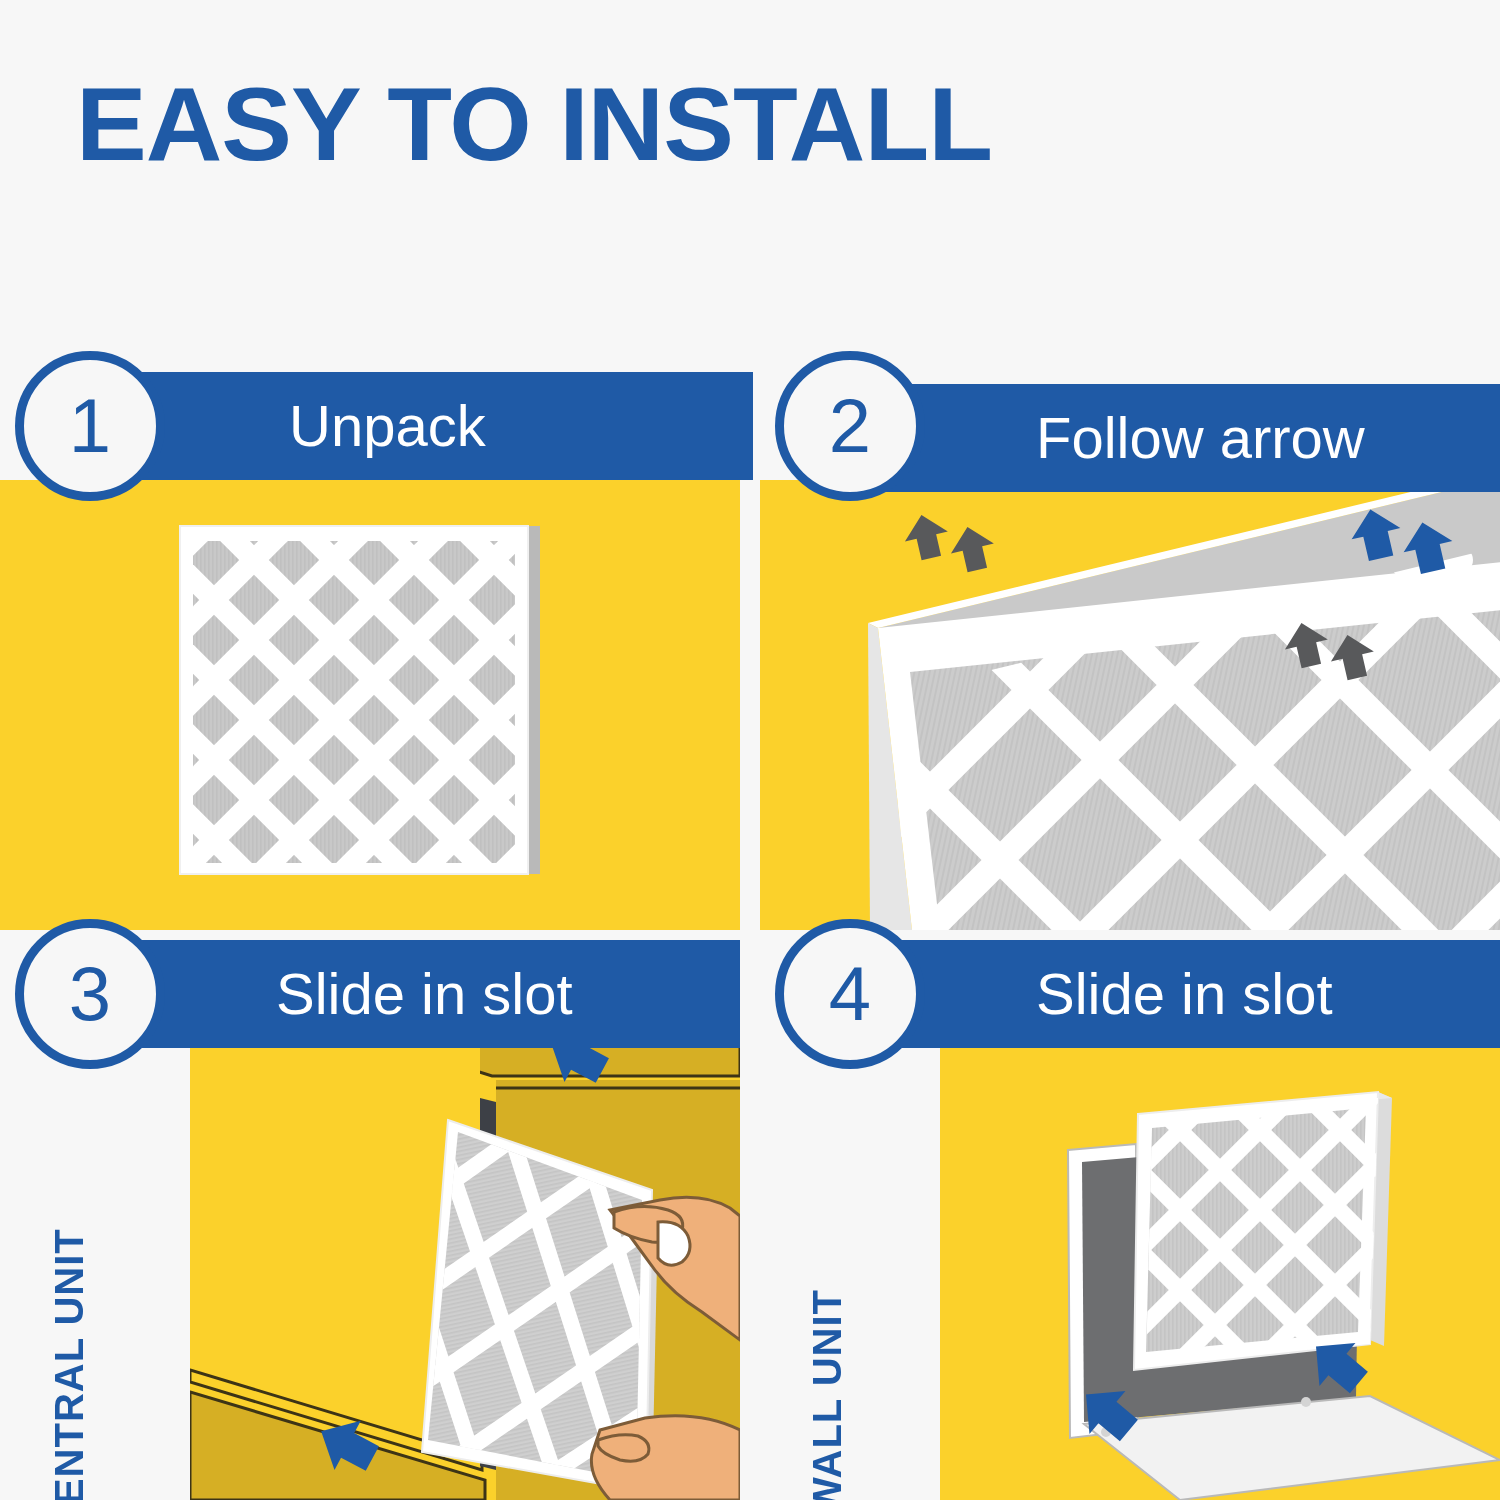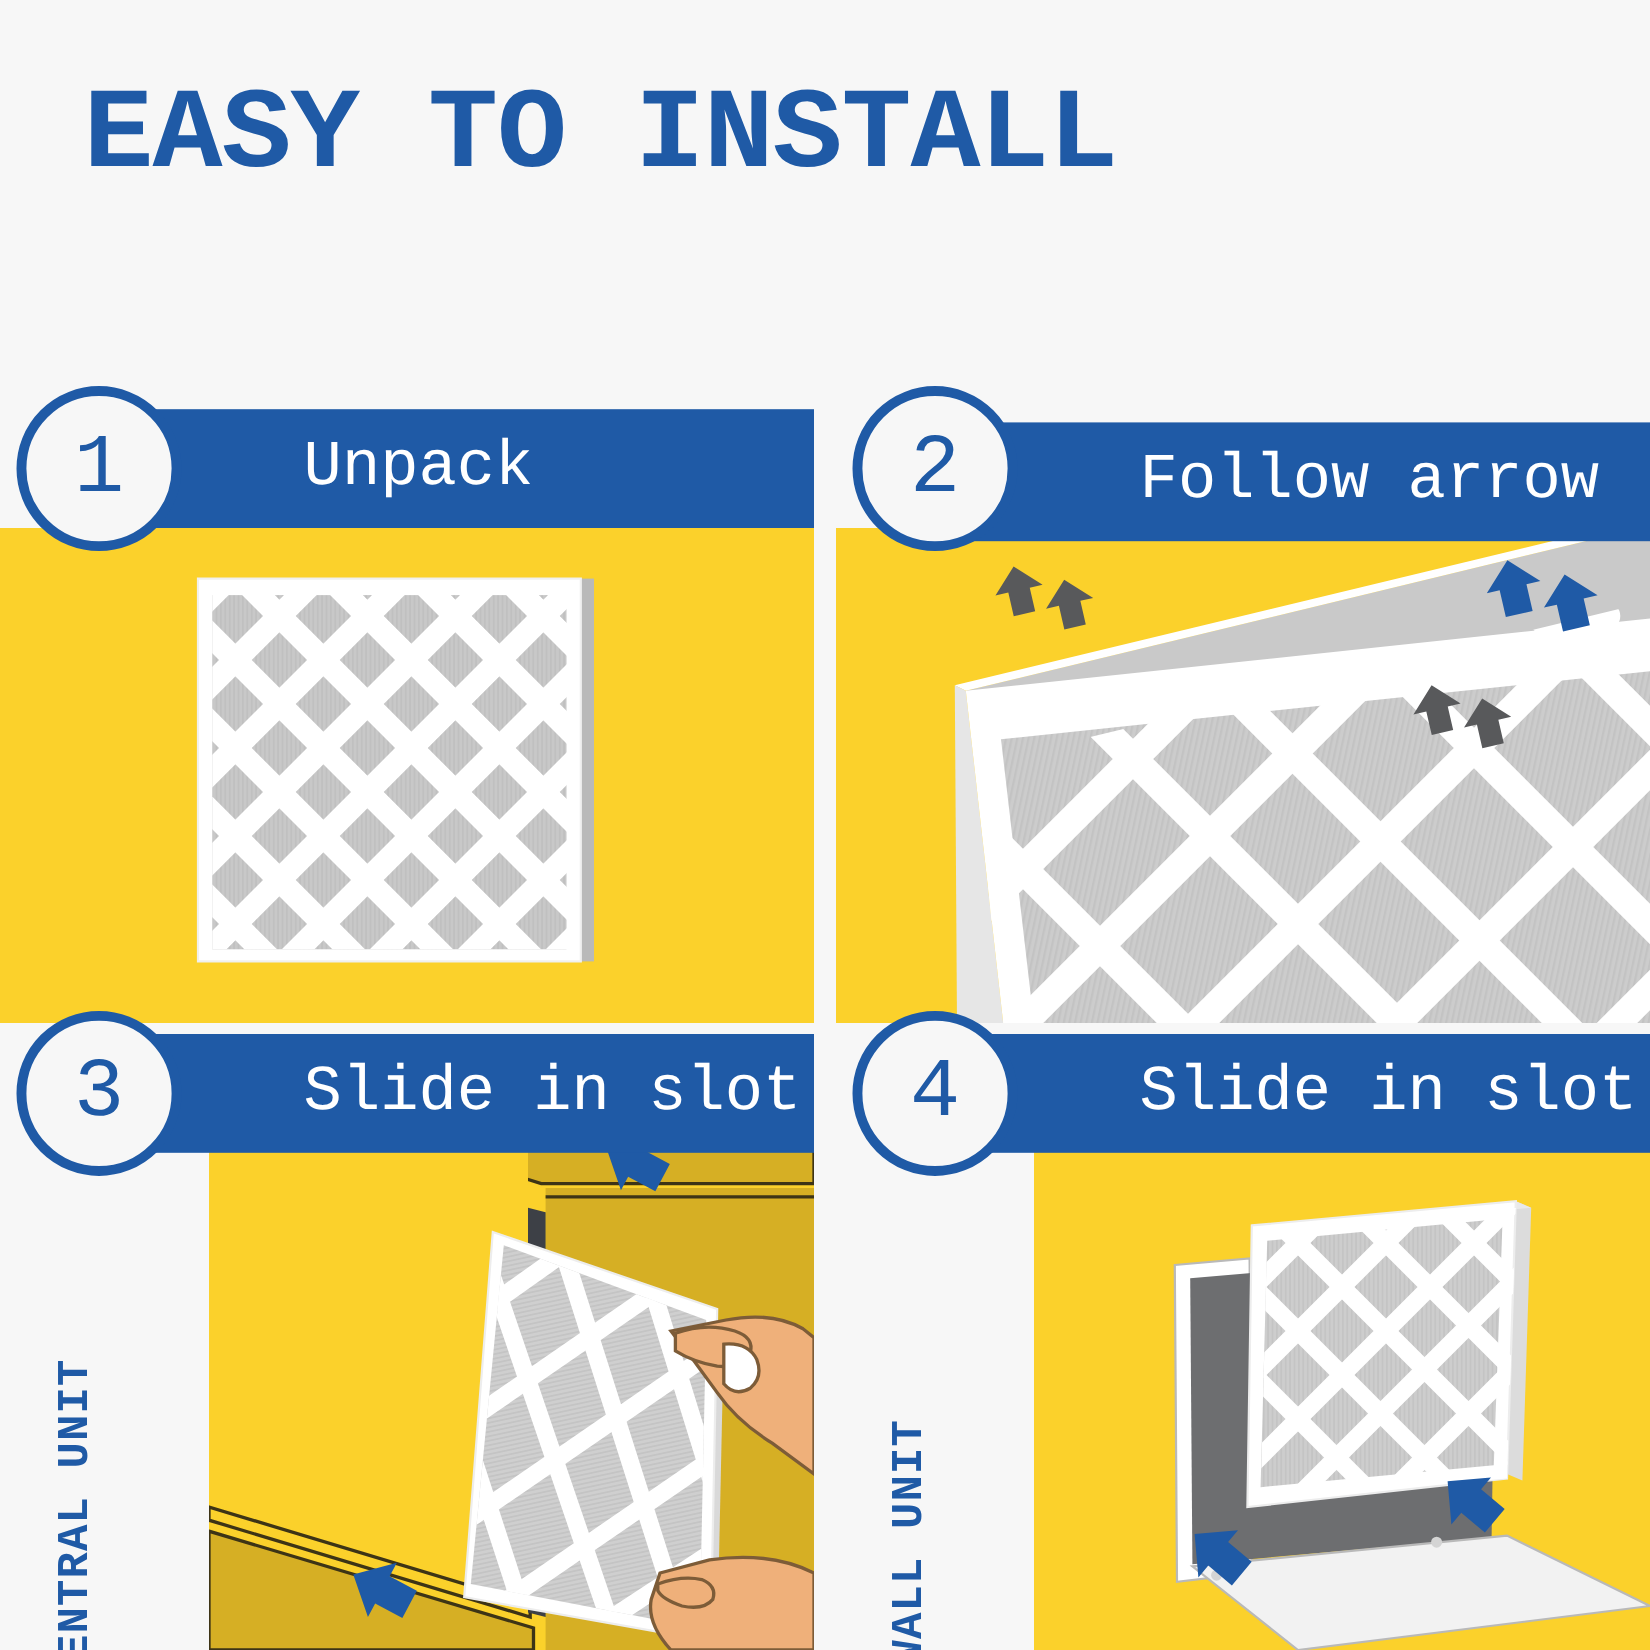--- a/index.html
+++ b/index.html
@@ -3,21 +3,21 @@
 <meta charset="utf-8">
 <style>
   html,body{margin:0;padding:0;}
   body{
     width:1500px;height:1500px;
     background:#f7f7f7;
     font-family:"Liberation Sans", sans-serif;
     overflow:hidden;
     position:relative;
   }
-  #stage{position:absolute;left:0;top:0;width:1500px;height:1500px;background:#f7f7f7;font-family:Liberation Mono, monospace;}
+  #stage{position:absolute;left:0;top:0;width:1500px;height:1500px;background:#f7f7f7;}
 
   
   .title{
     position:absolute;left:76px;top:72px;
     font-size:104px;line-height:104px;
     font-weight:bold;
     letter-spacing:-1px;
     color:#1f5aa6;
     transform:scaleX(1.02);
     transform-origin:left top;
@@ -125,21 +125,21 @@
           <line x1="273" y1="-61" x2="755" y2="421"></line>
           <line x1="353" y1="-61" x2="755" y2="341"></line>
           <line x1="433" y1="-61" x2="755" y2="261"></line>
           <line x1="513" y1="-61" x2="755" y2="181"></line>
         </g>
 
         <rect x="180" y="46" width="348" height="348" fill="none" stroke="#f0f0f0" stroke-width="2"></rect>
       </svg>
     </div>
 
-    <div class="hdr" style="left:80px;top:372px;width:660px;">
+    <div class="hdr" style="left:93px;top:372px;width:660px;">
       <span class="lbl">Unpack</span>
     </div>
     <div class="circ" style="left:15px;top:351px;">
       <span class="num">1</span>
     </div>
   </div>
 
   <div class="panel">
 
     <div class="art" style="left:760px;top:480px;width:740px;height:450px;">

